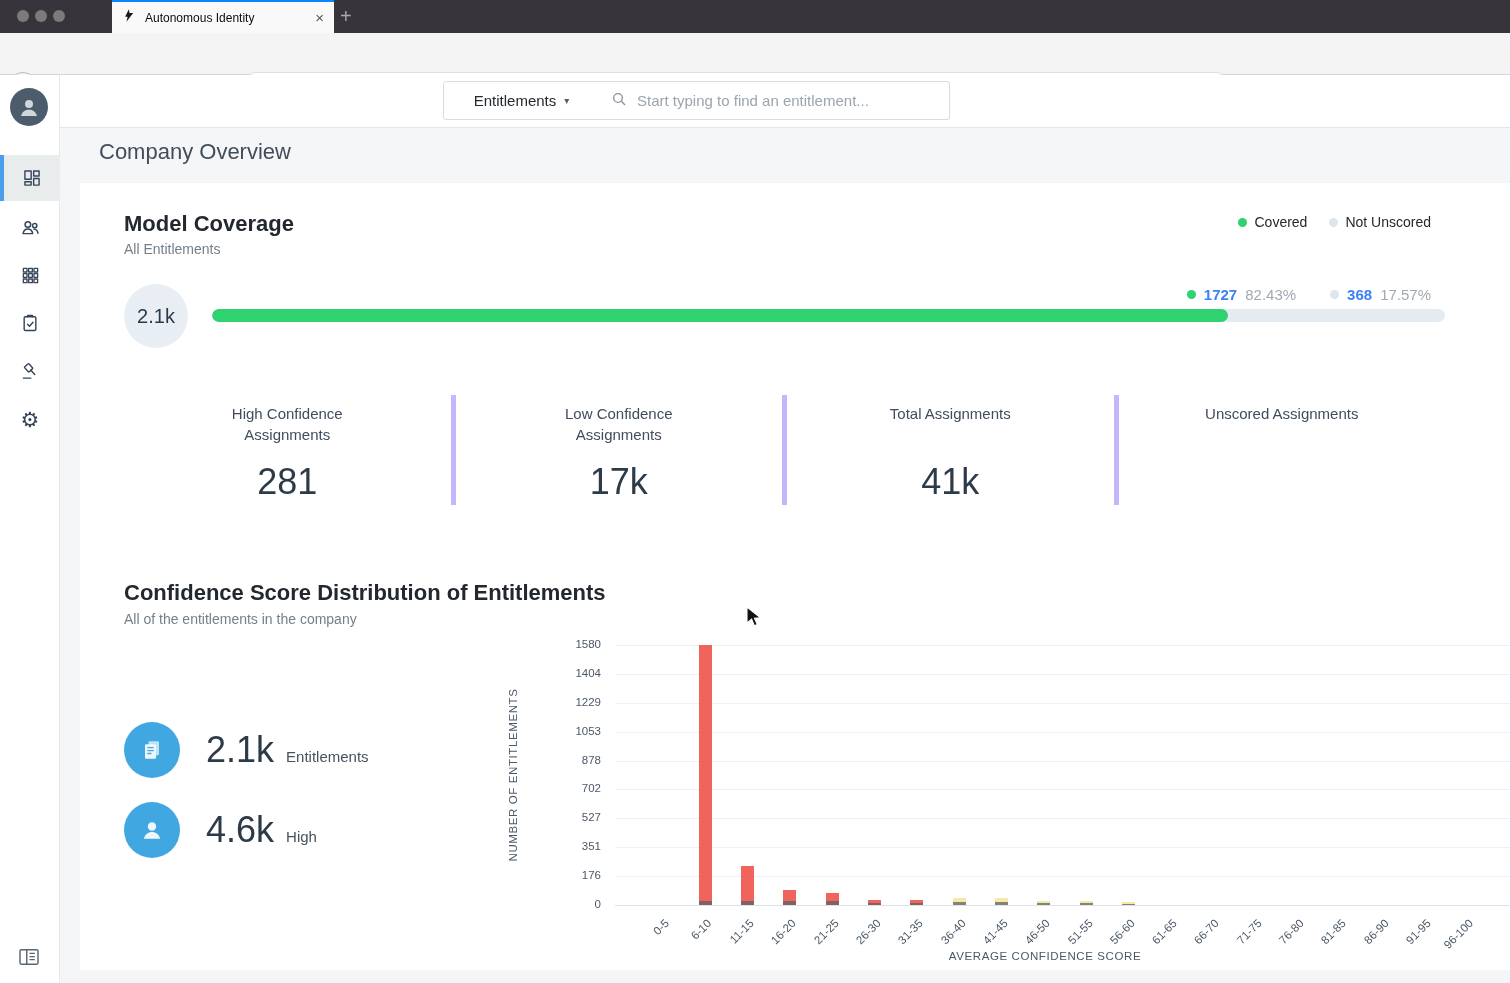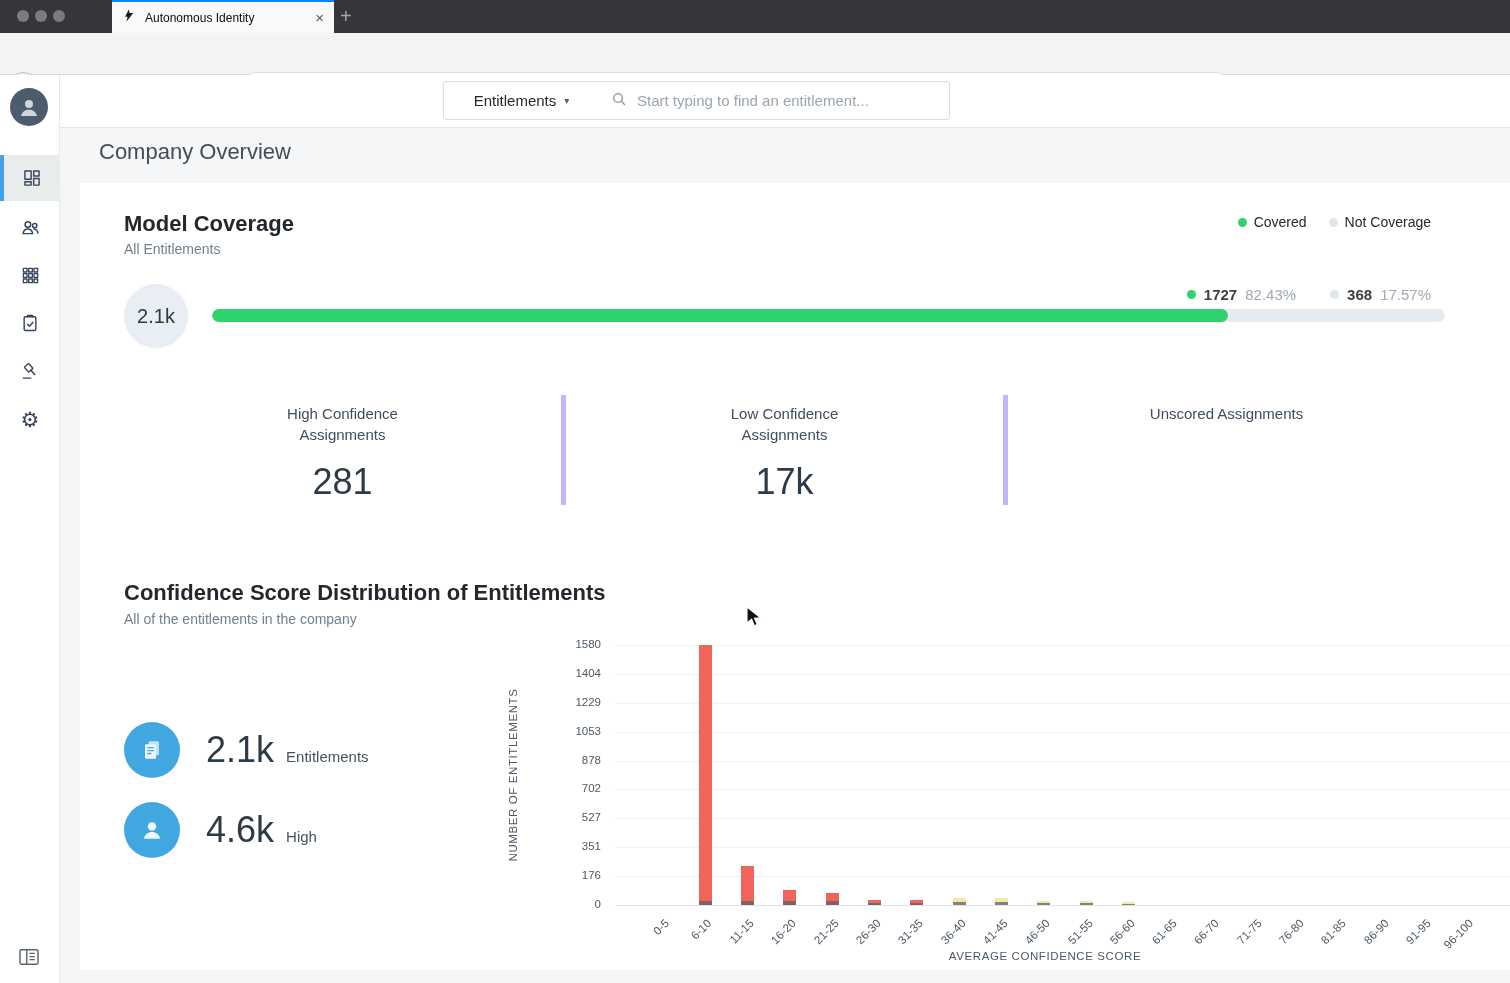--- a/index.html
+++ b/index.html
@@ -67,21 +67,21 @@
     font-size:14px; color:#23282e; }
   .lg-item { display:flex; align-items:center; gap:7px; }
   .dot { width:9px; height:9px; border-radius:50%; display:inline-block; }
   .dot-green { background:#2fd26e; }
   .dot-gray { background:#dde6ed; }
   .cov-circle { position:absolute; left:44px; top:101px; width:64px; height:64px; border-radius:50%;
     background:#e9eef5; display:flex; align-items:center; justify-content:center;
     font-size:20px; color:#2c3b4a; }
   .counts { position:absolute; right:0; top:103px; display:flex; align-items:center; gap:8px;
     font-size:15px; }
-  .counts b { color:#404040; font-weight:700; }
+  .counts b { color:#3b82f6; font-weight:700; }
   .counts .pct { color:#a0a9b3; margin-right:26px; }
   .progress { position:absolute; left:132px; top:126px; width:1233px; height:13px; border-radius:7px;
     background:#e4ebf1; overflow:hidden; }
   .progress-fill { height:100%; border-radius:7px; background:#2fd26e; }
 
   .statsrow { position:absolute; left:44px; top:212px; width:1321px; height:110px; display:flex; }
   .stat { flex:1; text-align:center; padding-top:8px; }
   .stat + .stat { border-left:5px solid #c4b5fd; }
   .stat-label { font-size:15px; color:#3f4d5e; line-height:21px; max-width:178px; margin:0 auto; }
   .stat-value { font-size:36px; font-weight:300; color:#2d3b49; margin-top:16px; }
@@ -307,21 +307,21 @@
 <div class="card">
 
   <div class="sec-title" style="left:44px; top:28px;">Model Coverage</div>
   <div class="legend" style="right:79px; top:31px;">
     <span class="lg-item">
       <i class="dot dot-green"></i>
       <span>Covered</span>
     </span>
     <span class="lg-item">
       <i class="dot dot-gray"></i>
-      <span>Not Coverage</span>
+      <span>Not Unscored</span>
     </span>
   </div>
   <div class="sec-sub" style="left:44px; top:58px;">All Entitlements</div>
 
   <div class="cov-circle">2.1k</div>
 
   <div class="counts" style="right:79px;">
     <i class="dot dot-green"></i>
     <b>1727</b>
     <span class="pct">82.43%</span>
@@ -335,20 +335,24 @@
   </div>
 
   <div class="statsrow">
     <div class="stat">
       <div class="stat-label">High Confidence Assignments</div>
       <div class="stat-value">281</div>
     </div>
     <div class="stat">
       <div class="stat-label">Low Confidence Assignments</div>
       <div class="stat-value">17k</div>
+    </div>
+    <div class="stat">
+      <div class="stat-label">Total Assignments</div>
+      <div class="stat-value" style="margin-top:37px">41k</div>
     </div>
     <div class="stat">
       <div class="stat-label">Unscored Assignments</div>
     </div>
   </div>
 
   <div class="sec-title" style="left:44px; top:397px;">Confidence Score Distribution of Entitlements</div>
   <div class="sec-sub" style="left:44px; top:428px;">All of the entitlements in the company</div>
 
   <div class="summary-item" style="top:539px;">

